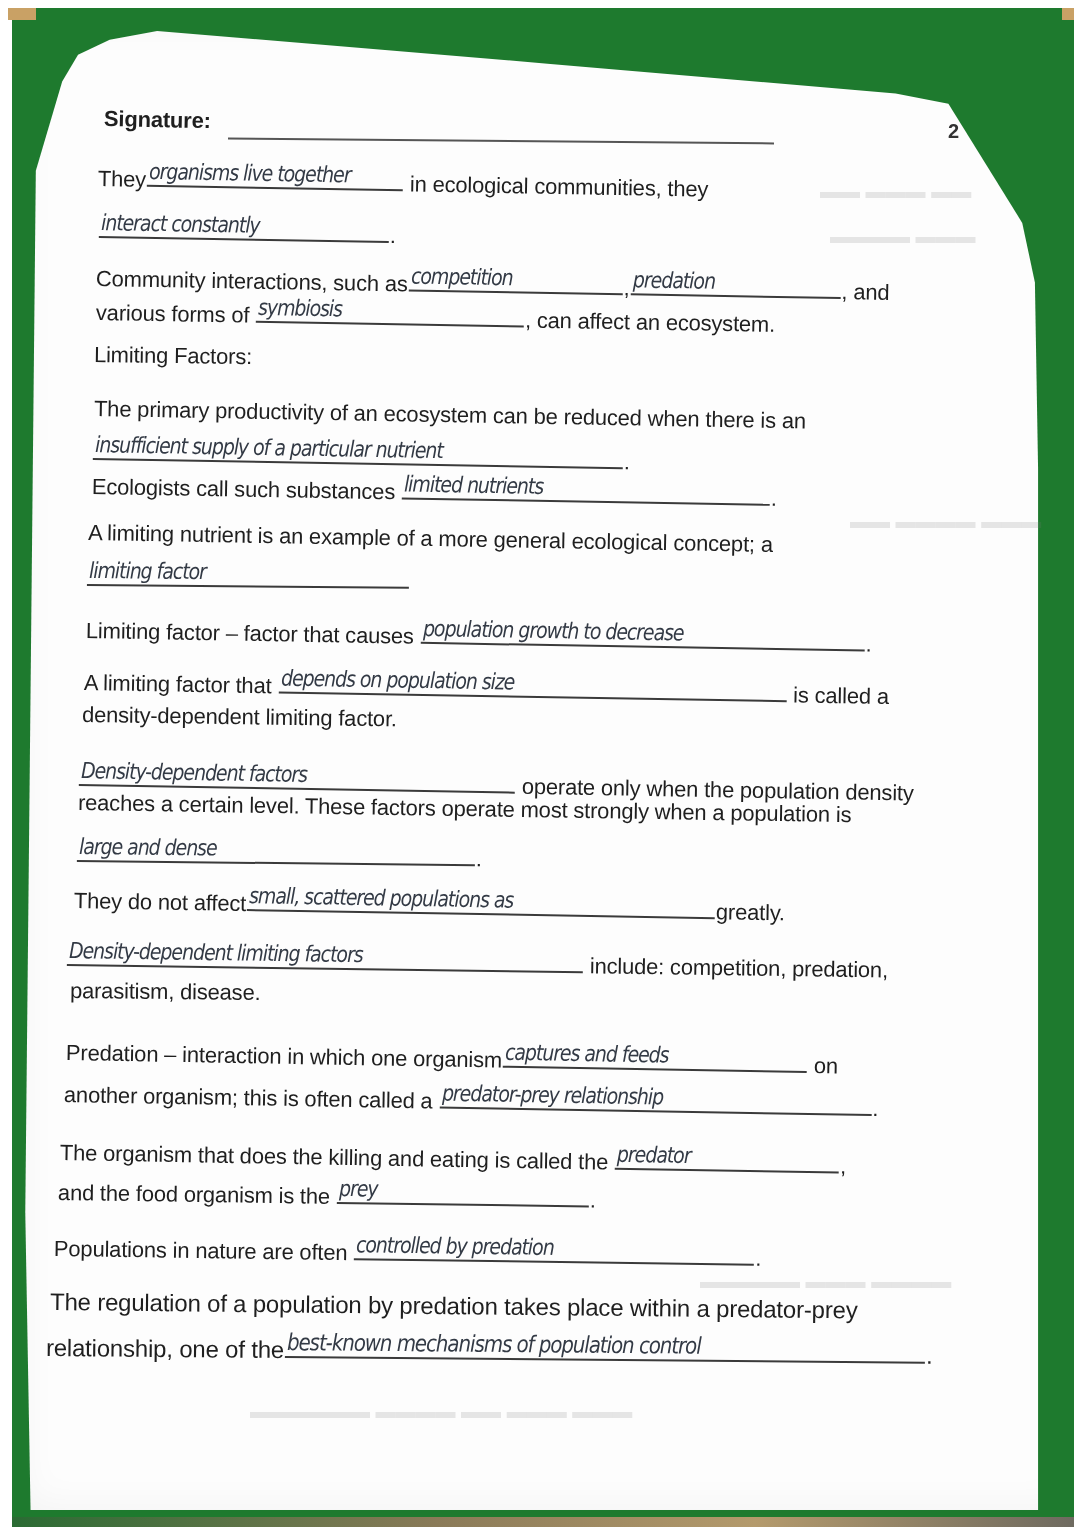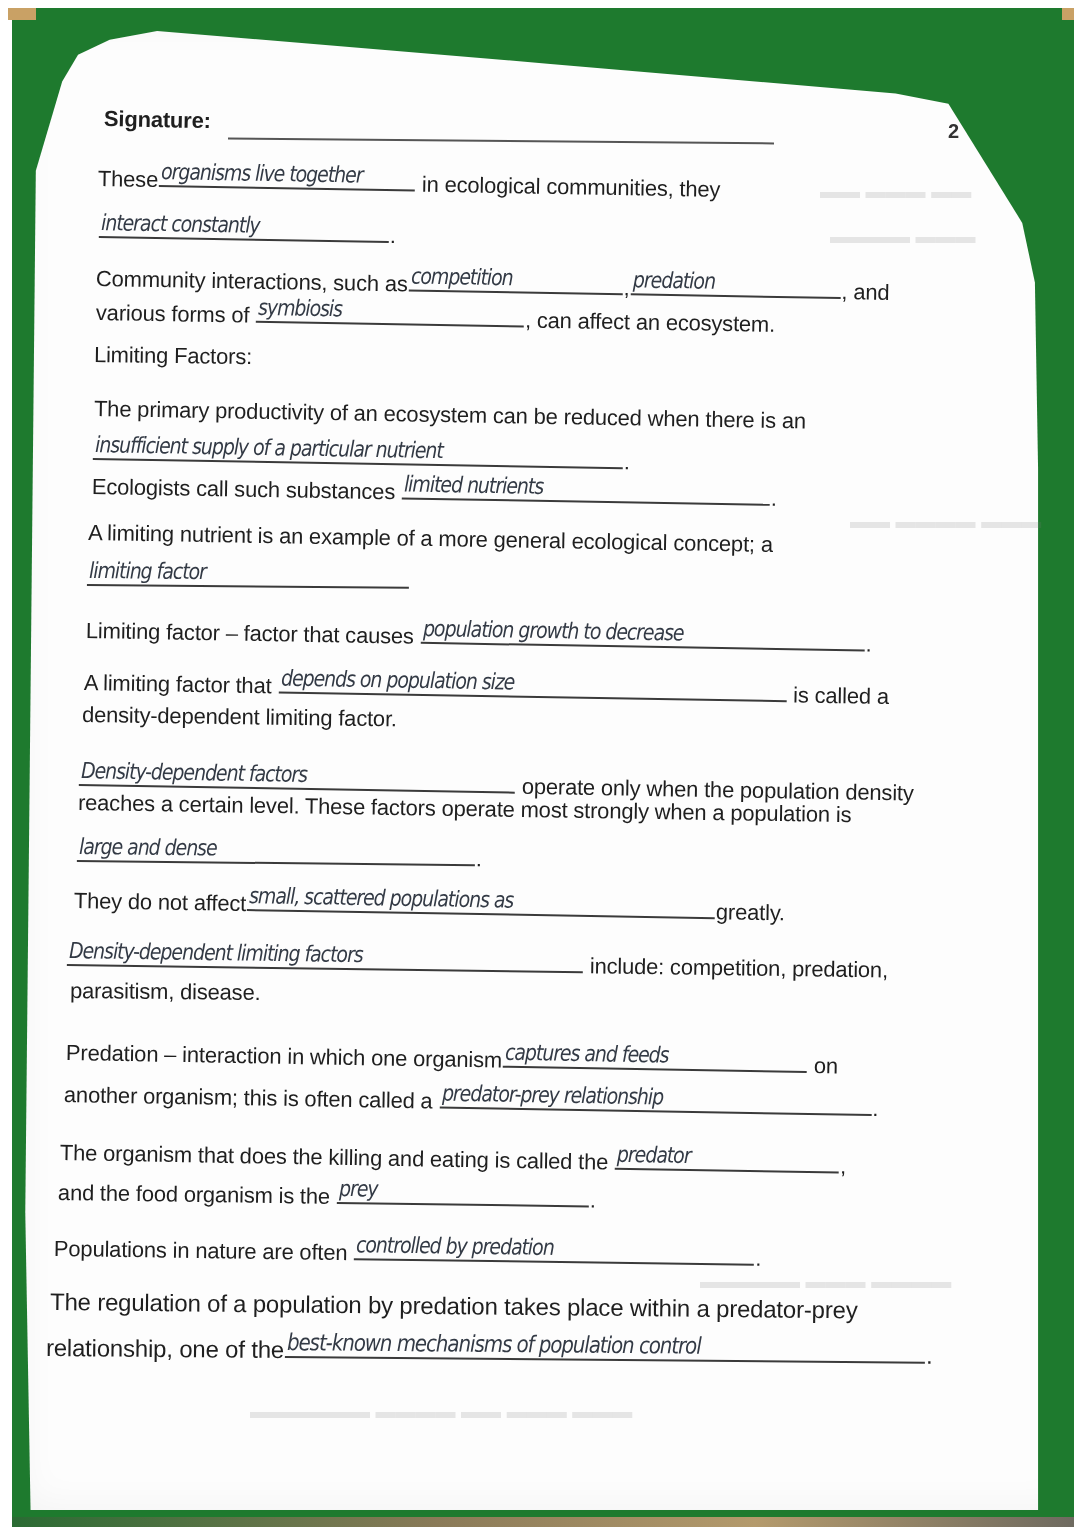--- a/index.html
+++ b/index.html
@@ -72,21 +72,21 @@
 <div class="bleed" style="left:700px;top:1270px;">▬▬▬▬ ▬▬▬ ▬▬▬▬▬</div>
 <div class="bleed" style="left:250px;top:1400px;">▬▬▬ ▬▬▬ ▬▬ ▬▬▬▬ ▬▬▬▬▬▬</div>
 
 <div class="content">
 
   <div class="line printed" style="left:104px;top:106px;font-weight:bold;transform:rotate(1.2deg);">Signature:</div>
   <div class="sig-line"></div>
   <div class="page-num">2</div>
 
   <div class="line" style="left:98px;top:158px;transform:rotate(1deg);">
-    <span>These</span><span class="blank" style="width:256px;"><span class="hw">organisms live together</span></span>
+    <span>They</span><span class="blank" style="width:256px;"><span class="hw">organisms live together</span></span>
     <span>in ecological communities, they</span>
   </div>
   <div class="line" style="left:98px;top:210px;transform:rotate(1deg);">
     <span class="blank" style="width:290px;"><span class="hw">interact constantly</span></span><span>.</span>
   </div>
 
   <div class="line" style="left:96px;top:258px;transform:rotate(1deg);">
     <span>Community interactions, such as</span><span class="blank" style="width:214px;"><span class="hw">competition</span></span><span>,</span><span class="blank" style="width:210px;"><span class="hw">predation</span></span><span>, and</span>
   </div>
   <div class="line" style="left:96px;top:292px;transform:rotate(1deg);">

